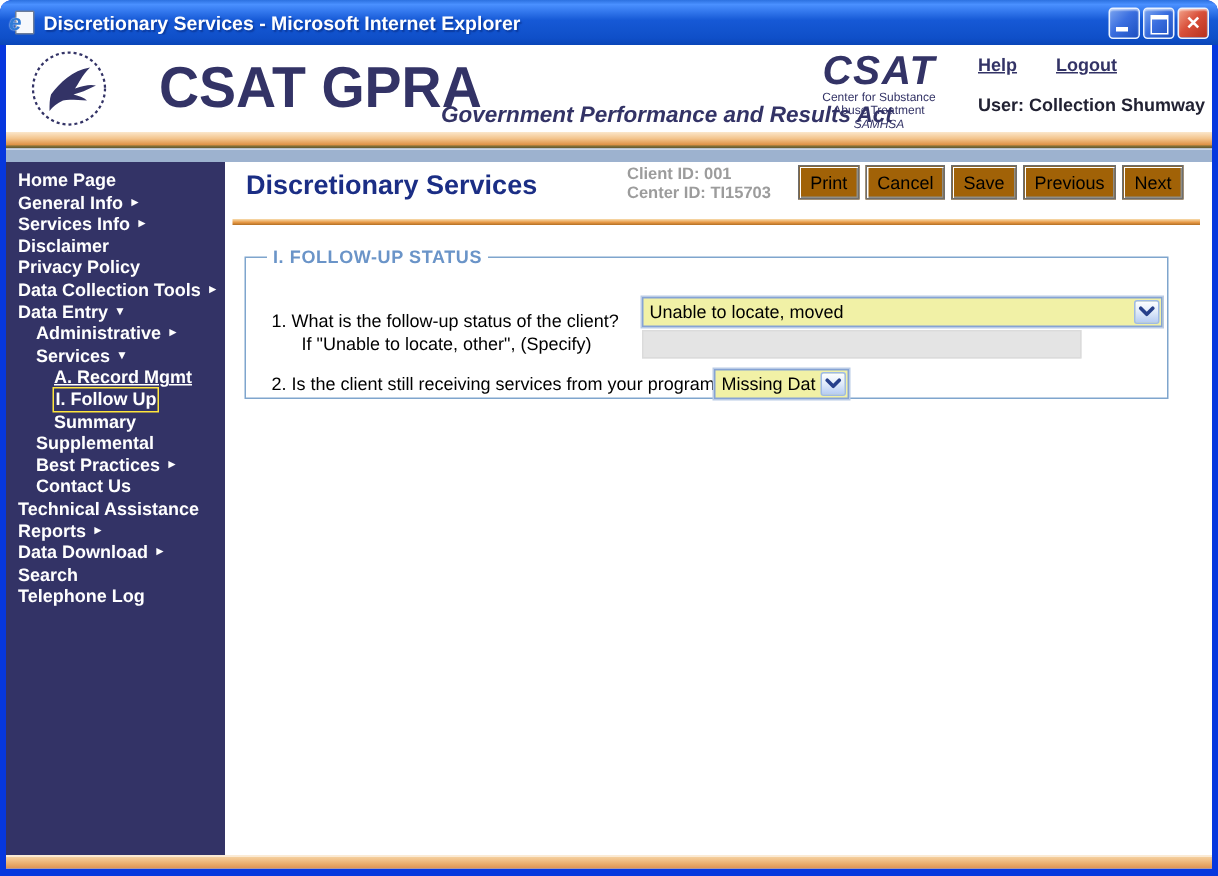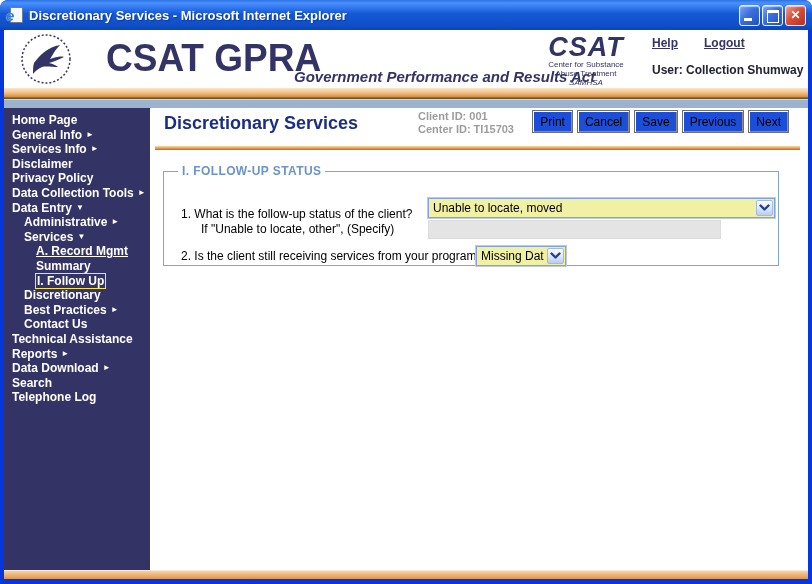--- a/index.html
+++ b/index.html
@@ -54,21 +54,21 @@
   .indent-1 { padding-left:19px; }
   .indent-2 { padding-left:31px; }
   .nav-item .arrow { font-size:8px; margin-left:3px; line-height:14.6px; }
   .nav-item.underline .lbl { text-decoration:underline; }
   .nav-item.active .lbl { border:1px solid #FFE63C; }
 
   .main { flex:1; position:relative; background:#fff; }
   .page-title { position:absolute; left:14px; top:5px; color:#1B2E85; font-size:18px; font-weight:bold; }
   .ids { position:absolute; left:268px; top:2px; color:#9C9C9C; font-size:11px; font-weight:bold; line-height:13px; }
   .toolbar { position:absolute; right:19px; top:2px; display:flex; gap:4px; }
-  .xp-btn { height:23px; padding:0 7px; font-family:"Liberation Sans",sans-serif; font-size:12px; color:#000; background:#1d4ed8;
+  .xp-btn { height:23px; padding:0 7px; font-family:"Liberation Sans",sans-serif; font-size:12px; color:#000; background:#a16207;
     border:1px solid #6E6E6E; box-shadow:inset 1px 1px 0 #FFFFFF, inset -1px -1px 0 #8F8D86; cursor:pointer; }
   .orange-hr { position:absolute; left:5px; top:38px; width:645px; height:4px;
     background:linear-gradient(180deg,#F7DCAE 0%,#E89A46 55%,#C8username 70%,#B36F23 100%);
     background:linear-gradient(180deg,#F7DCAE 0%,#E89A46 55%,#B36F23 100%); }
 
   fieldset.followup { position:absolute; left:13px; top:56px; width:616px; height:102px; border:1px solid #7FA5CD; padding:0; }
   fieldset.followup legend { margin-left:14px; padding:0 4px; color:#6A94C8; font-size:12px; font-weight:bold; letter-spacing:.4px; }
   .f-row { position:absolute; display:flex; align-items:center; font-size:12px; color:#000; }
   .f-row .q { line-height:20px; white-space:nowrap; }
   .row1 { left:17px; top:14px; } .row1 .q { width:247px;margin-top:12px; }
@@ -160,28 +160,28 @@
             <span class="lbl">Administrative</span>
             <span class="arrow">►</span>
           </div>
           <div class="nav-item indent-1">
             <span class="lbl">Services</span>
             <span class="arrow">▼</span>
           </div>
           <div class="nav-item indent-2 underline">
             <span class="lbl">A. Record Mgmt</span>
           </div>
+          <div class="nav-item indent-2 active">
+            <span class="lbl">I. Follow Up</span>
+          </div>
           <div class="nav-item indent-2">
             <span class="lbl">Summary</span>
           </div>
-          <div class="nav-item indent-2 active">
-            <span class="lbl">I. Follow Up</span>
-          </div>
-          <div class="nav-item indent-1">
-            <span class="lbl">Discretionary</span>
+          <div class="nav-item indent-1">
+            <span class="lbl">Supplemental</span>
           </div>
           <div class="nav-item indent-1">
             <span class="lbl">Best Practices</span>
             <span class="arrow">►</span>
           </div>
           <div class="nav-item indent-1">
             <span class="lbl">Contact Us</span>
           </div>
           <div class="nav-item indent-0">
             <span class="lbl">Technical Assistance</span>

